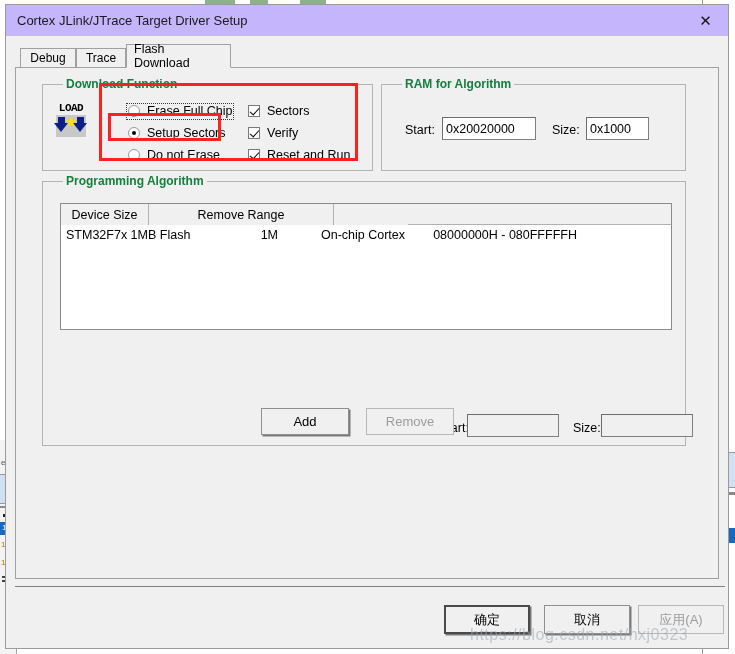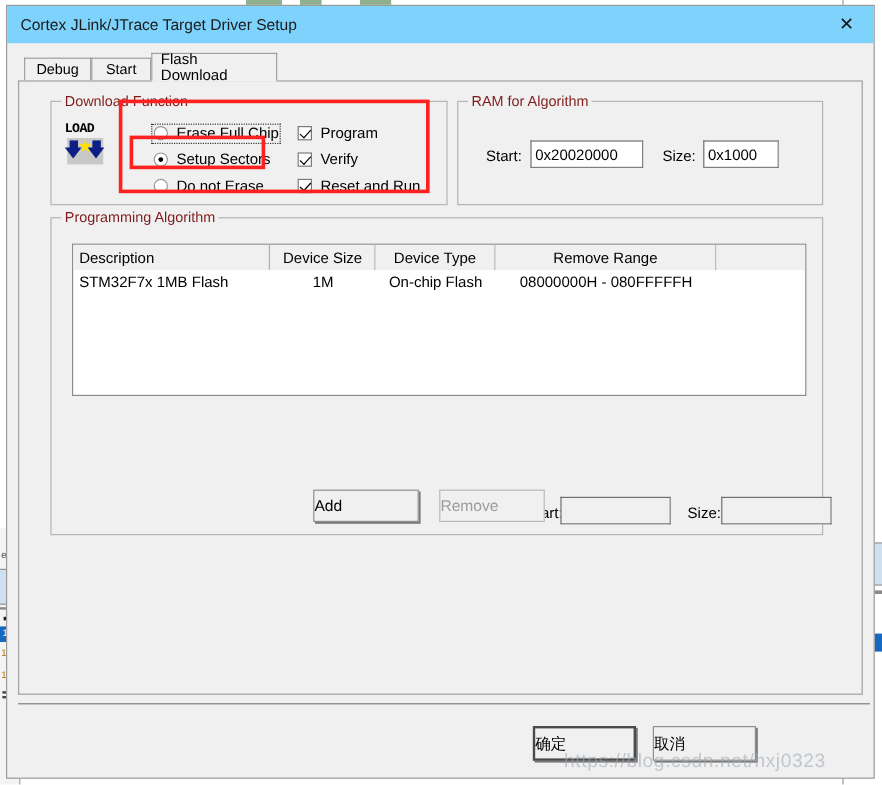--- a/index.html
+++ b/index.html
@@ -103,21 +103,21 @@
     left: 5px; top: 4px;
     width: 724px; height: 645px;
     background: #f0f0f0;
     border: 1px solid #9b9b9b;
     box-sizing: border-box;
     box-shadow: 0 0 0 0 rgba(0,0,0,0);
   }
   .titlebar {
     position: absolute;
     left: 0; top: 0; right: 0; height: 31px;
-    background: #7dd3fc;
+    background: #c4b5fd;
   }
   .title-text {
     position: absolute;
     left: 11px; top: 8px;
     font-size: 13px;
     color: #1b1b1b;
     font-family: "Liberation Sans", sans-serif;
     white-space: nowrap;
   }
   .close-btn {
@@ -176,26 +176,27 @@
 
   
   .group {
     position: absolute;
     border: 1px solid #b4b4b4;
     box-sizing: border-box;
     background: transparent;
   }
   .group-title {
     position: absolute;
-    top: -8px; left: 8px;
+    top: -8px; left: 20px;
     background: #f0f0f0;
     padding: 0 3px;
     font-size: 12px;
-    color: #7f1d1d;
-    white-space: nowrap;
+    color: #15803d;
+    white-space: nowrap;
+    font-weight: bold;
   }
 
   
   .radio-row, .check-row {
     position: absolute;
     display: flex;
     align-items: center;
     white-space: nowrap;
   }
   .radio-box {
@@ -246,21 +247,21 @@
 
   
   .load-icon {
     position: absolute;
     width: 34px; height: 34px;
   }
   .load-word {
     position: absolute;
     left: 0; top: 0;
     width: 34px;
-    text-align: left;
+    text-align: center;
     font-family: "Liberation Mono", monospace;
     font-size: 11px;
     font-weight: bold;
     letter-spacing: -0.5px;
     color: #000;
     line-height: 11px;
   }
   .load-body {
     position: absolute;
     left: 2px; top: 12px;
@@ -357,21 +358,21 @@
   .lv-td.center { justify-content: center; padding-left: 0; text-align: center; }
 
   
   .btn {
     position: absolute;
     box-sizing: border-box;
     background: #f0f0f0;
     border: 1px solid #8f8f8f;
     display: flex;
     align-items: center;
-    justify-content: flex-start;
+    justify-content: center;
     font-size: 13px;
     color: #000;
     font-family: "Liberation Sans", sans-serif;
   }
   .btn.shadow { box-shadow: 1.5px 1.5px 0 0 #7a7a7a; }
   .btn.default { border: 2px solid #4a4a4a; }
   .btn.disabled { color: #9c9c9c; border-color: #b8b8b8; }
 
   
   .sep-line {
@@ -449,21 +450,21 @@
     <div class="close-btn">
       <span class="close-glyph">✕</span>
     </div>
   </div>
 
   <div class="tabstrip">
     <div class="tab" style="left:0;width:56px;">
       <span>Debug</span>
     </div>
     <div class="tab" style="left:56px;width:50px;">
-      <span>Start</span>
+      <span>Trace</span>
     </div>
     <div class="tab active" style="left:106px;width:105px;">
       <span>Flash Download</span>
     </div>
   </div>
 
   <div class="tabpage">
 
     <div class="group" style="left:26px;top:16px;width:331px;height:87px;">
       <span class="group-title">Download Function</span>
@@ -486,21 +487,21 @@
         <span class="radio-box checked"></span>
         <span class="ctl-label">Setup Sectors</span>
       </div>
       <div class="radio-row" style="left:85px;top:64px;">
         <span class="radio-box"></span>
         <span class="ctl-label">Do not Erase</span>
       </div>
 
       <div class="check-row" style="left:205px;top:20px;">
         <span class="check-box checked"></span>
-        <span class="ctl-label">Program</span>
+        <span class="ctl-label">Sectors</span>
       </div>
       <div class="check-row" style="left:205px;top:42px;">
         <span class="check-box checked"></span>
         <span class="ctl-label">Verify</span>
       </div>
       <div class="check-row" style="left:205px;top:64px;">
         <span class="check-box checked"></span>
         <span class="ctl-label">Reset and Run</span>
       </div>
     </div>
@@ -517,30 +518,28 @@
       <div class="textfield" style="left:204px;top:32px;width:63px;height:23px;">
         <span>0x1000</span>
       </div>
     </div>
 
     <div class="group" style="left:26px;top:113px;width:644px;height:265px;">
       <span class="group-title">Programming Algorithm</span>
 
       <div class="listview" style="left:17px;top:21px;width:612px;height:127px;">
         <div class="lv-header">
-          <div class="lv-th" style="width:165px;">Description</div>
           <div class="lv-th center" style="width:88px;">Device Size</div>
-          <div class="lv-th center" style="width:100px;">Device Type</div>
           <div class="lv-th center" style="width:185px;">Remove Range</div>
           <div class="lv-th" style="width:74px;border-right:none;"></div>
         </div>
         <div class="lv-row">
           <div class="lv-td" style="width:165px;">STM32F7x 1MB Flash</div>
           <div class="lv-td center" style="width:88px;">1M</div>
-          <div class="lv-td center" style="width:100px;">On-chip Flash</div>
+          <div class="lv-td center" style="width:100px;">On-chip Cortex</div>
           <div class="lv-td center" style="width:185px;">08000000H - 080FFFFFH</div>
           <div class="lv-td" style="width:74px;"></div>
         </div>
       </div>
 
       <span class="field-label" style="left:396px;top:239px;">Start:</span>
       <div class="textfield disabled" style="left:424px;top:232px;width:92px;height:23px;">
         <span></span>
       </div>
 
@@ -559,18 +558,21 @@
   </div>
 
   <div class="sep-line"></div>
 
   <div class="btn default shadow" style="left:438px;top:600px;width:86px;height:29px;">
     <span>确定</span>
   </div>
   <div class="btn shadow" style="left:538px;top:600px;width:86px;height:29px;">
     <span>取消</span>
   </div>
+  <div class="btn disabled" style="left:632px;top:600px;width:86px;height:29px;">
+    <span>应用(A)</span>
+  </div>
 </div>
 
 <div class="annot" style="left:99px;top:83px;width:259px;height:78px;"></div>
 <div class="annot" style="left:108px;top:113px;width:113px;height:28px;"></div>
 
 <div class="watermark">https://blog.csdn.net/hxj0323</div>
 
 </body></html>

